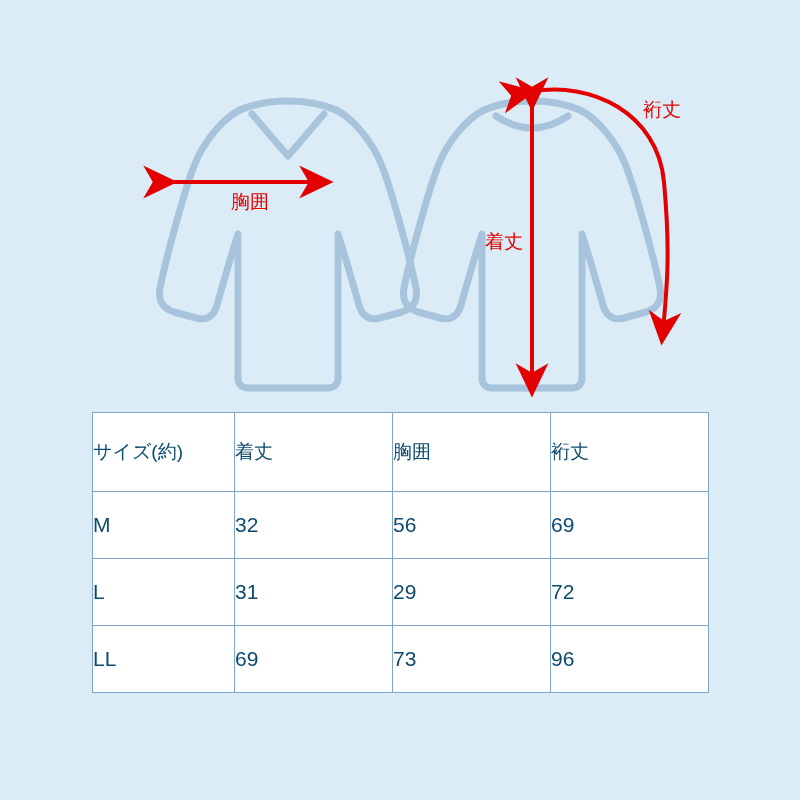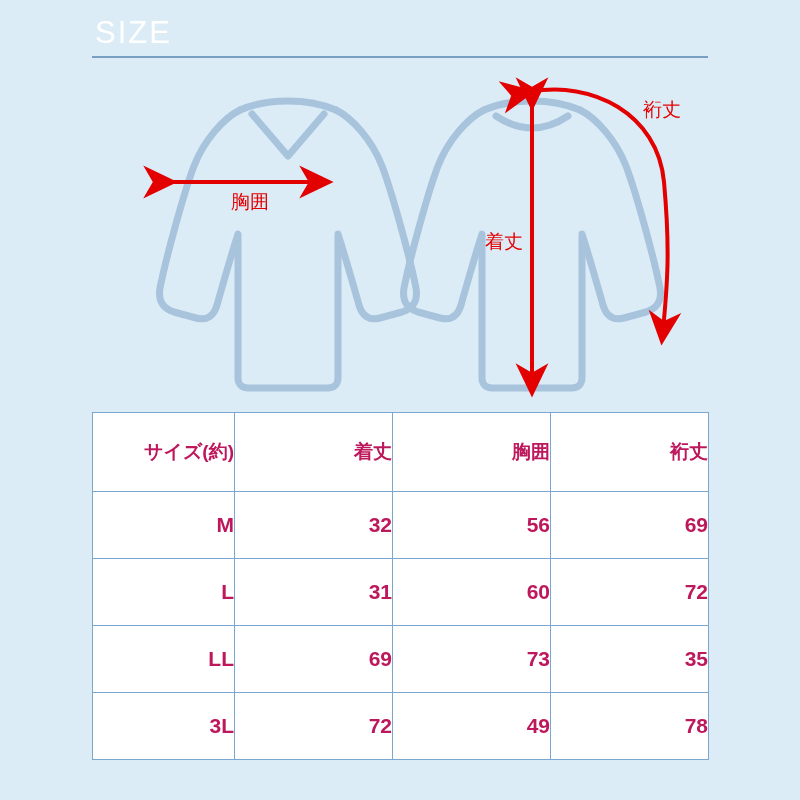--- a/index.html
+++ b/index.html
@@ -63,46 +63,42 @@
   }
   table.size-table {
     border-collapse: collapse;
     width: 616px;
     background: #ffffff;
     table-layout: fixed;
   }
   table.size-table th,
   table.size-table td {
     border: 1px solid #7ba7ce;
-    text-align: right;
+    text-align: left;
     font-size: 19px;
-    color: #be185d;
-    font-weight: bold;
+    color: #0c4a6e;
+    font-weight: normal;
     height: 66px;
     padding: 0;
   }
   table.size-table thead th {
     height: 78px;
     font-size: 19px;
   }
   table.size-table tbody td {
     font-size: 21px;
   }
   .col-size   { width: 142px; }
   .col-plain  { width: 158px; }
 </style>
 </head>
 <body>
 
 <div class="page">
 
-  <div class="header">
-    <div class="header-title">SIZE</div>
-    <div class="header-rule"></div>
-  </div>
 
   <div class="illus">
     <svg width="616" height="348" viewBox="0 0 616 348" xmlns="http://www.w3.org/2000/svg">
       <defs>
         <marker id="arrowRed" markerWidth="9" markerHeight="9" refX="7.2" refY="4.5" orient="auto" markerUnits="strokeWidth">
           <path d="M0,0.4 L8.6,4.5 L0,8.6 L2.4,4.5 Z" fill="#e30000"></path>
         </marker>
       </defs>
 
       <g fill="none" stroke="#a8c4dd" stroke-width="7" stroke-linejoin="round" stroke-linecap="round">
@@ -193,32 +189,26 @@
       <tbody>
         <tr>
           <td>M</td>
           <td>32</td>
           <td>56</td>
           <td>69</td>
         </tr>
         <tr>
           <td>L</td>
           <td>31</td>
-          <td>60</td>
+          <td>29</td>
           <td>72</td>
         </tr>
         <tr>
           <td>LL</td>
           <td>69</td>
           <td>73</td>
-          <td>35</td>
-        </tr>
-        <tr>
-          <td>3L</td>
-          <td>72</td>
-          <td>49</td>
-          <td>78</td>
+          <td>96</td>
         </tr>
       </tbody>
     </table>
   </div>
 
 </div>
 
 </body></html>

